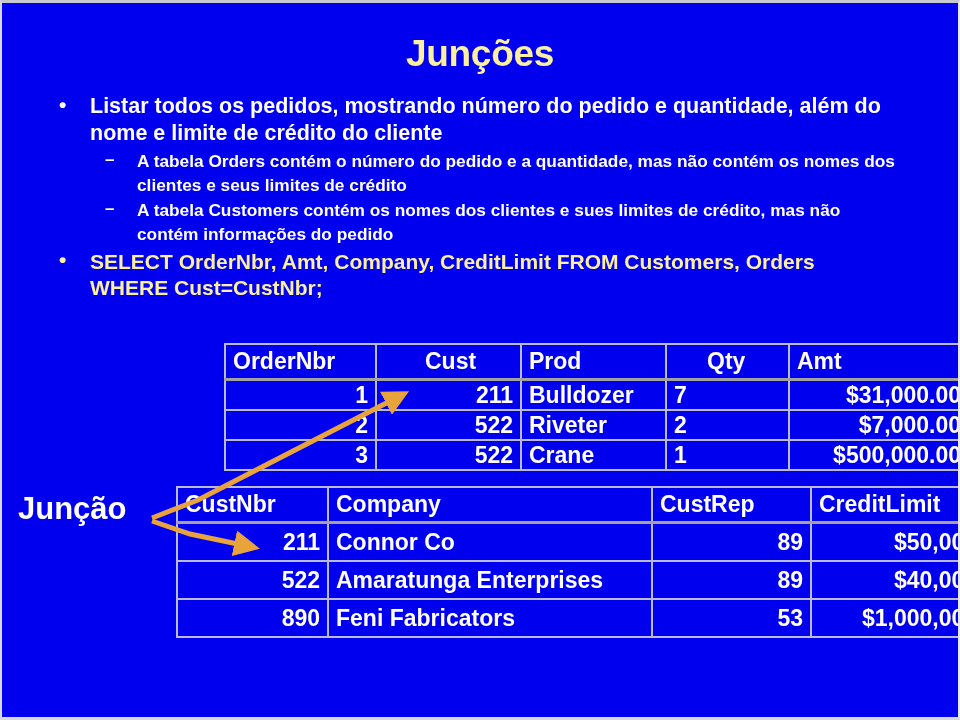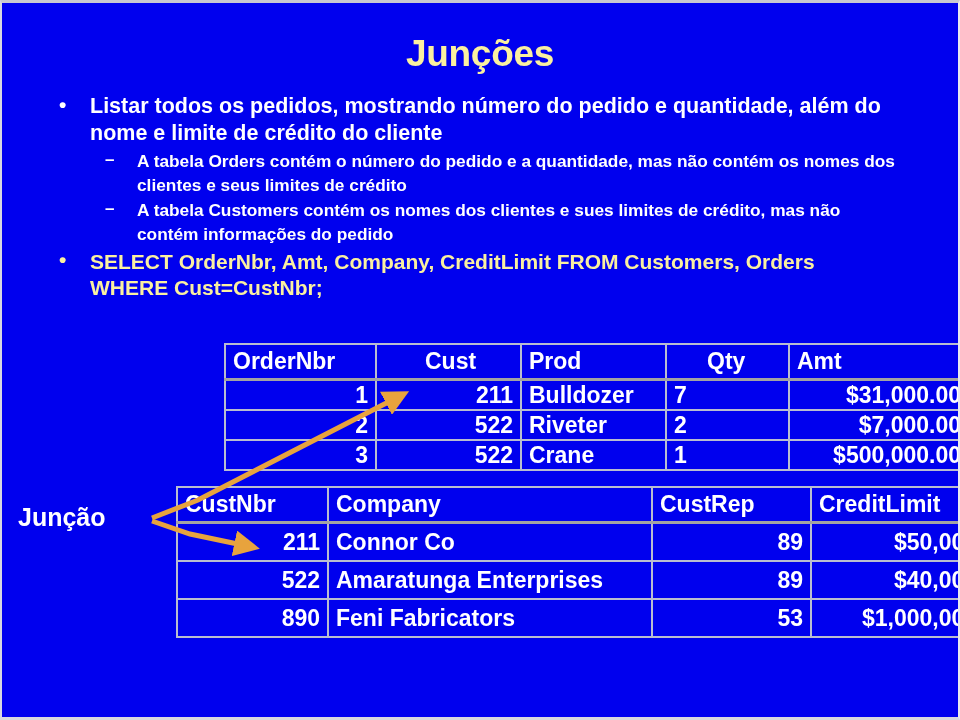--- a/index.html
+++ b/index.html
@@ -119,23 +119,23 @@
     left: 174px;
     top: 483px;
     width: 776px;
   }
   #customers thead th { height: 33px; line-height: 33px; }
   #customers tbody td { height: 36px; line-height: 36px; }
 
   .juncao-label {
     position: absolute;
     left: 16px;
-    top: 500px;
-    color: #ffffff;
-    font-size: 25px;
+    top: 488px;
+    color: #ffffff;
+    font-size: 31px;
     font-weight: bold;
   }
   #arrows {
     position: absolute;
     left: 0;
     top: 0;
     width: 960px;
     height: 720px;
     pointer-events: none;
   }

